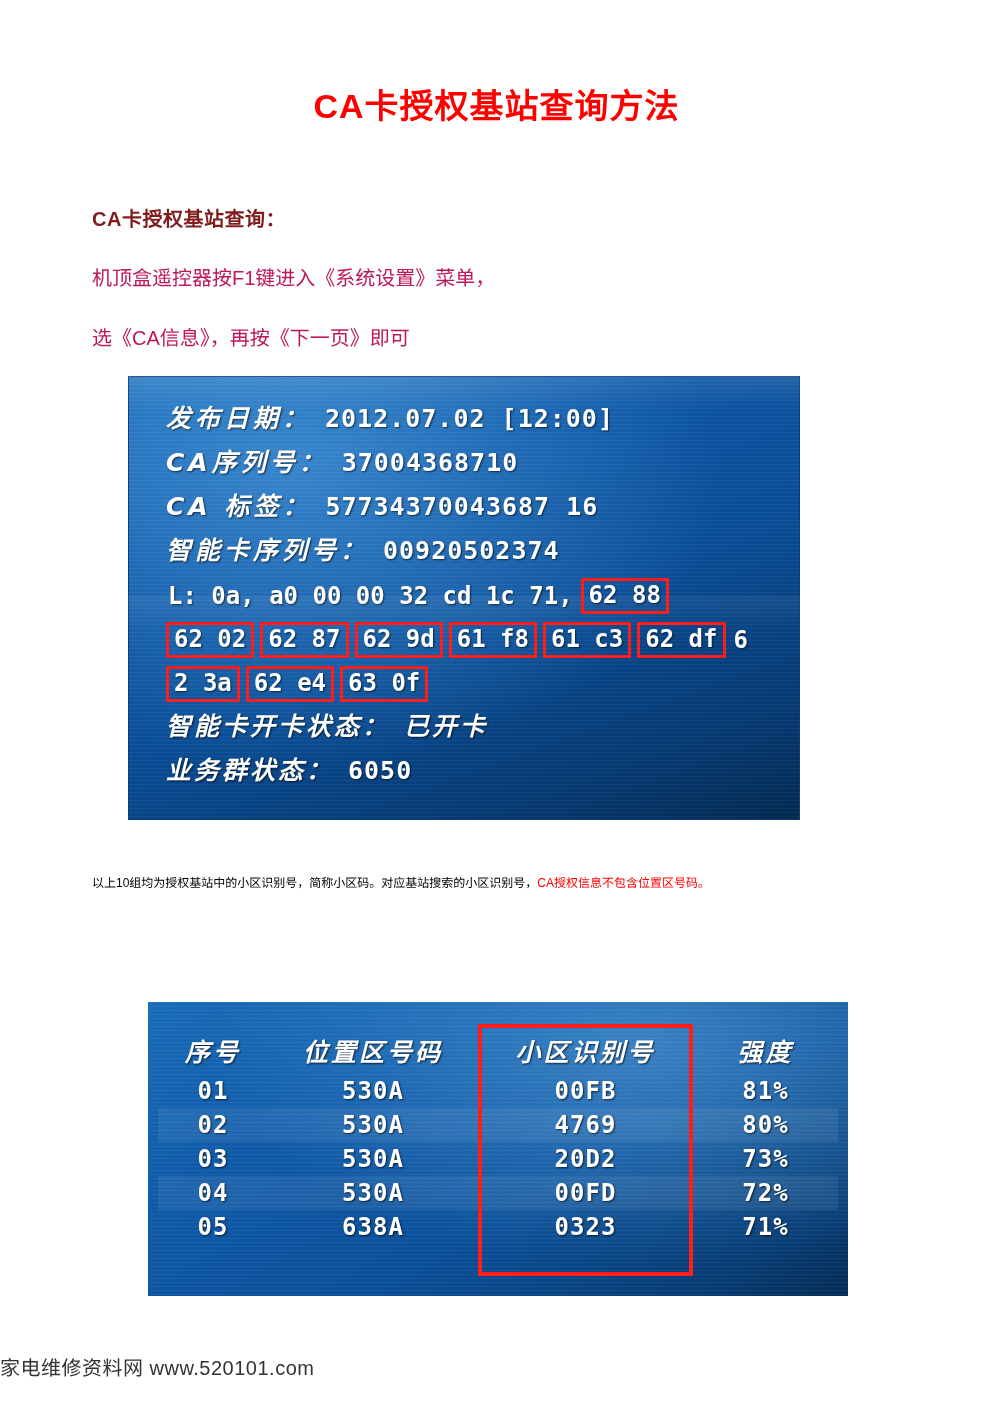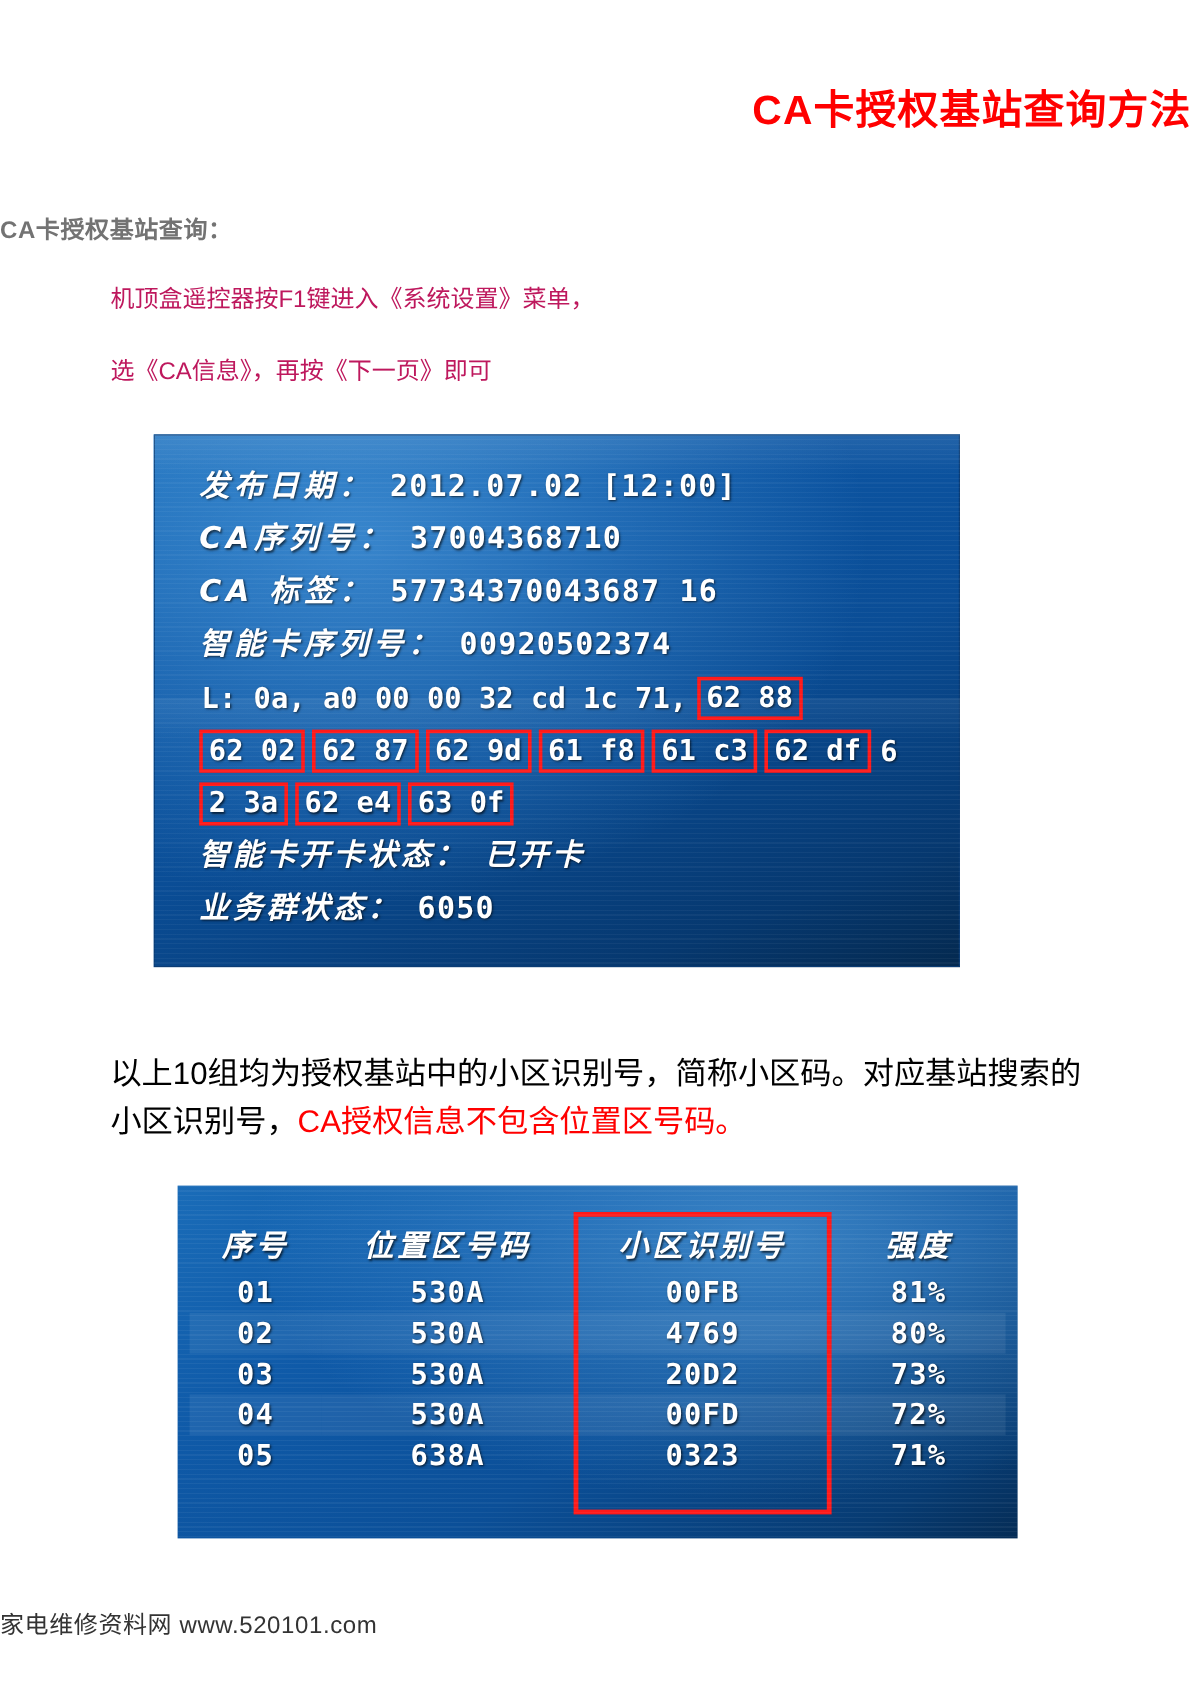--- a/index.html
+++ b/index.html
@@ -15,34 +15,35 @@
     color: #000000;
     overflow: hidden;
   }
   .page {
     position: relative;
     width: 993px;
     height: 1404px;
     box-sizing: border-box;
   }
   .doc-title {
-    text-align: right;
+    text-align: center;
     color: #ff0000;
     font-size: 34px;
     font-weight: bold;
     letter-spacing: 1px;
-    margin: 0;
+    margin: 14px;
     padding-top: 72px;
     line-height: 1.2;
   }
   .section-heading {
-    color: #737373;
+    color: #7f1d1d;
     font-size: 20px;
     font-weight: bold;
     margin: 0;
+    padding-left: 92px;
     padding-top: 62px;
     letter-spacing: 0.5px;
   }
   .para {
     font-size: 20px;
     color: #be185d;
     margin: 0;
     padding-left: 92px;
     padding-top: 32px;
     line-height: 1.4;
@@ -142,21 +143,21 @@
     letter-spacing: 3px;
     text-shadow: 1px 1px 2px rgba(0,0,0,0.7);
   }
 
   
   .mid-para {
     position: absolute;
     left: 92px;
     top: 848px;
     width: 818px;
-    font-size: 26px;
+    font-size: 12px;
     line-height: 1.55;
     color: #000000;
   }
   .mid-para .red {
     color: #ff0000;
   }
 
   
   .shot2 {
     position: absolute;

